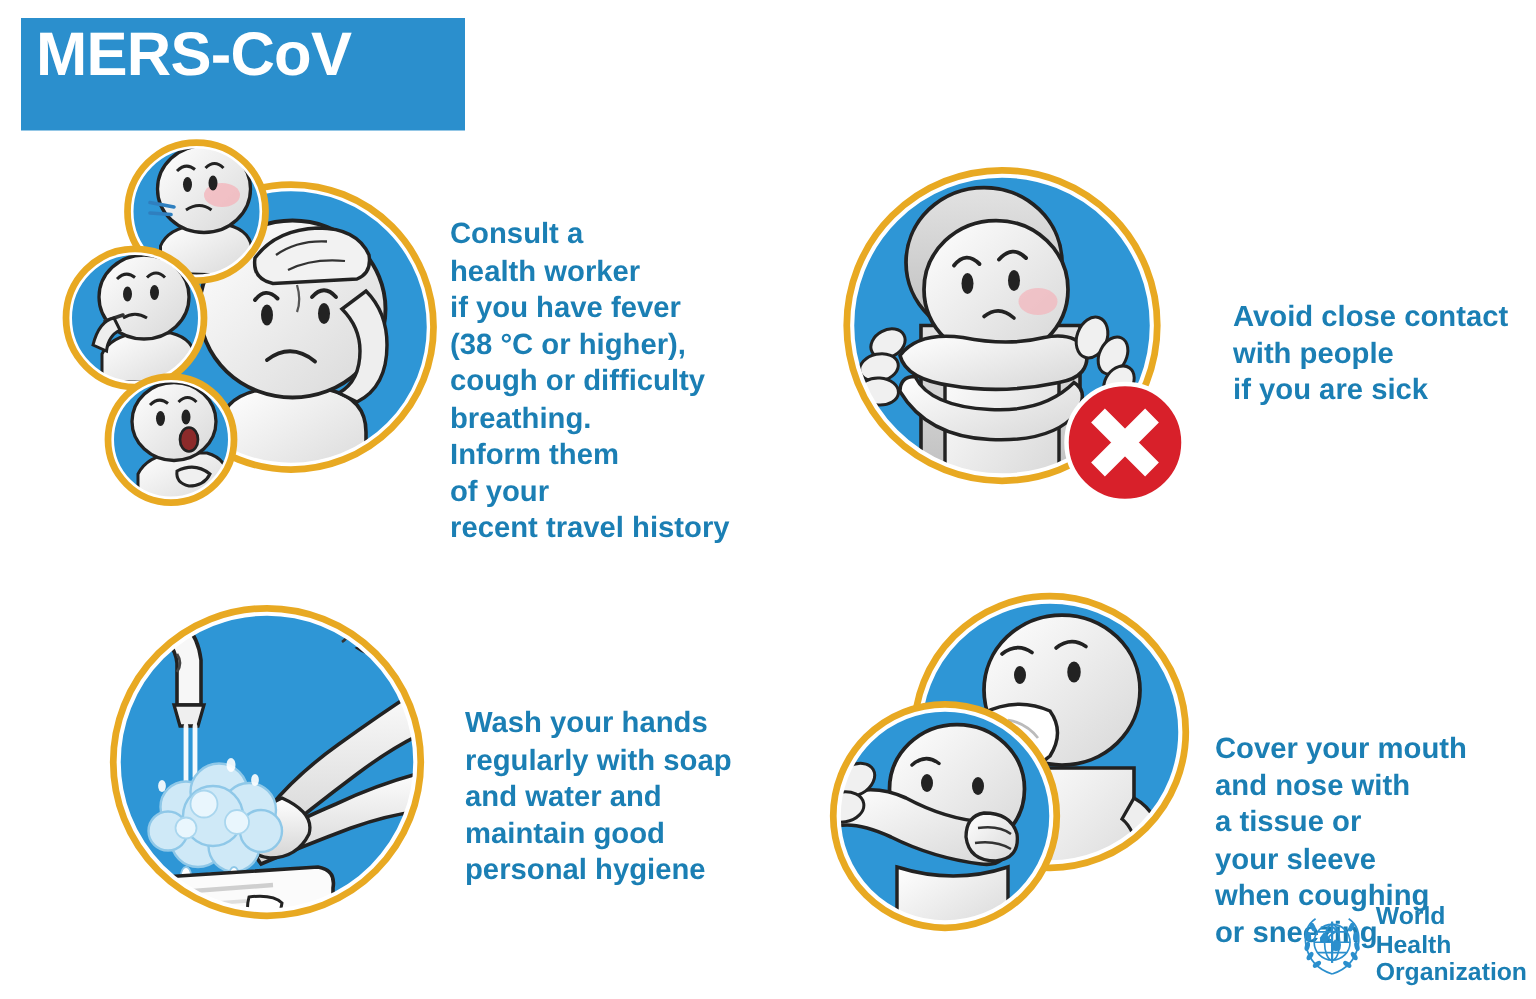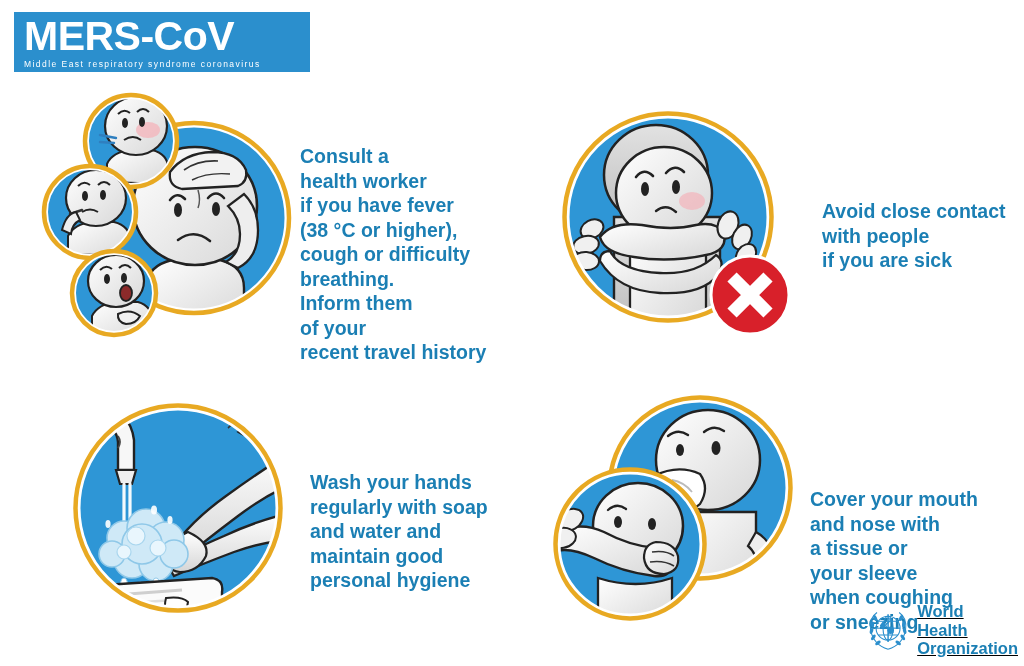--- a/index.html
+++ b/index.html
@@ -15,21 +15,21 @@
     font-family: "Liberation Sans", sans-serif;
     background: #ffffff;
   }
 
   
   #title-banner {
     position: absolute;
     left: 14px;
     top: 12px;
     width: 296px;
-    height: 60px;
+    height: 75px;
     background: #2b8fcd;
     box-sizing: border-box;
     padding: 2px 10px 12px 10px;
   }
   #title-main {
     color: #ffffff;
     font-size: 41px;
     font-weight: bold;
     line-height: 44px;
     letter-spacing: -0.5px;
@@ -67,36 +67,34 @@
   
   #who-logo {
     position: absolute;
     left: 866px;
     top: 604px;
     width: 152px;
     height: 52px;
     display: flex;
     align-items: center;
     gap: 7px;
-    text-decoration: underline;
   }
   #who-logo-text {
     color: #1b7fb4;
     font-size: 16.5px;
     font-weight: bold;
     line-height: 18.5px;
     white-space: pre-line;
   }
 </style>
 </head>
 <body>
 
 <div id="title-banner">
   <div id="title-main">MERS-CoV</div>
-  <div id="title-sub">Middle East respiratory syndrome coronavirus</div>
 </div>
 
 <div class="fig" style="left:52px; top:90px; width:250px; height:255px;">
   <svg width="250" height="255" viewBox="0 0 250 255">
     <defs>
       <clipPath id="c1main">
           <circle cx="142" cy="128" r="93"></circle>
         </clipPath>
       <clipPath id="c1s1">
           <circle cx="79" cy="51" r="44"></circle>

